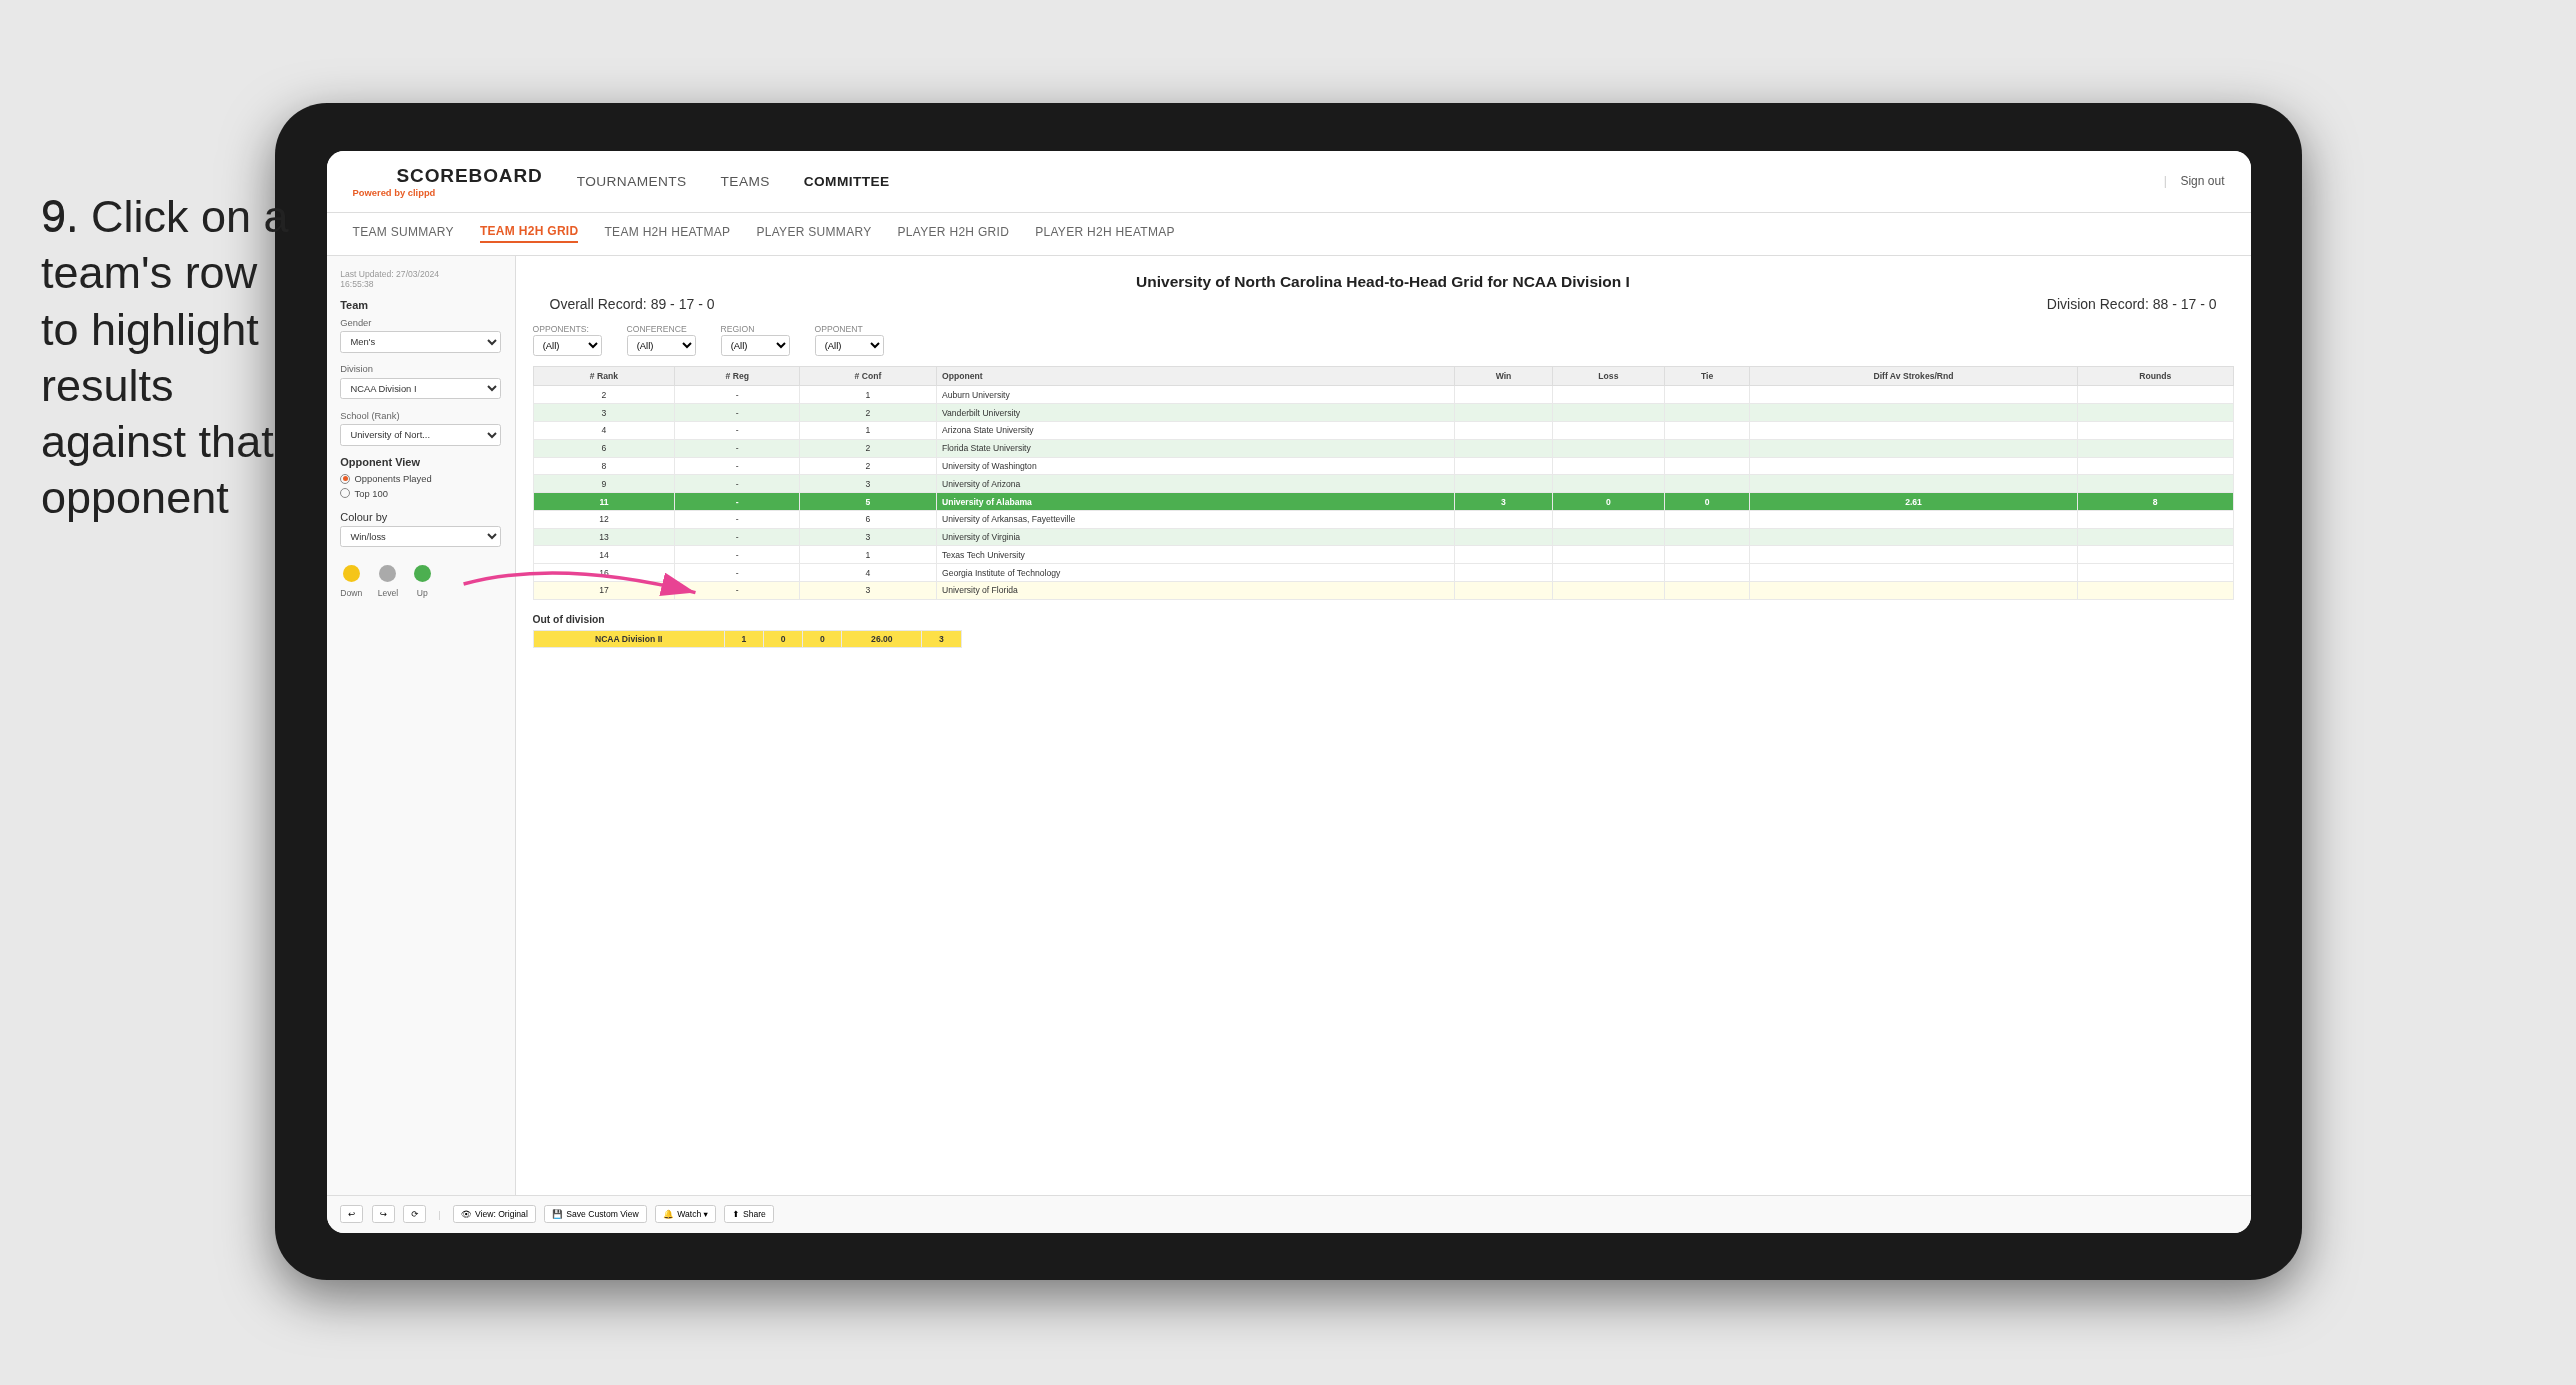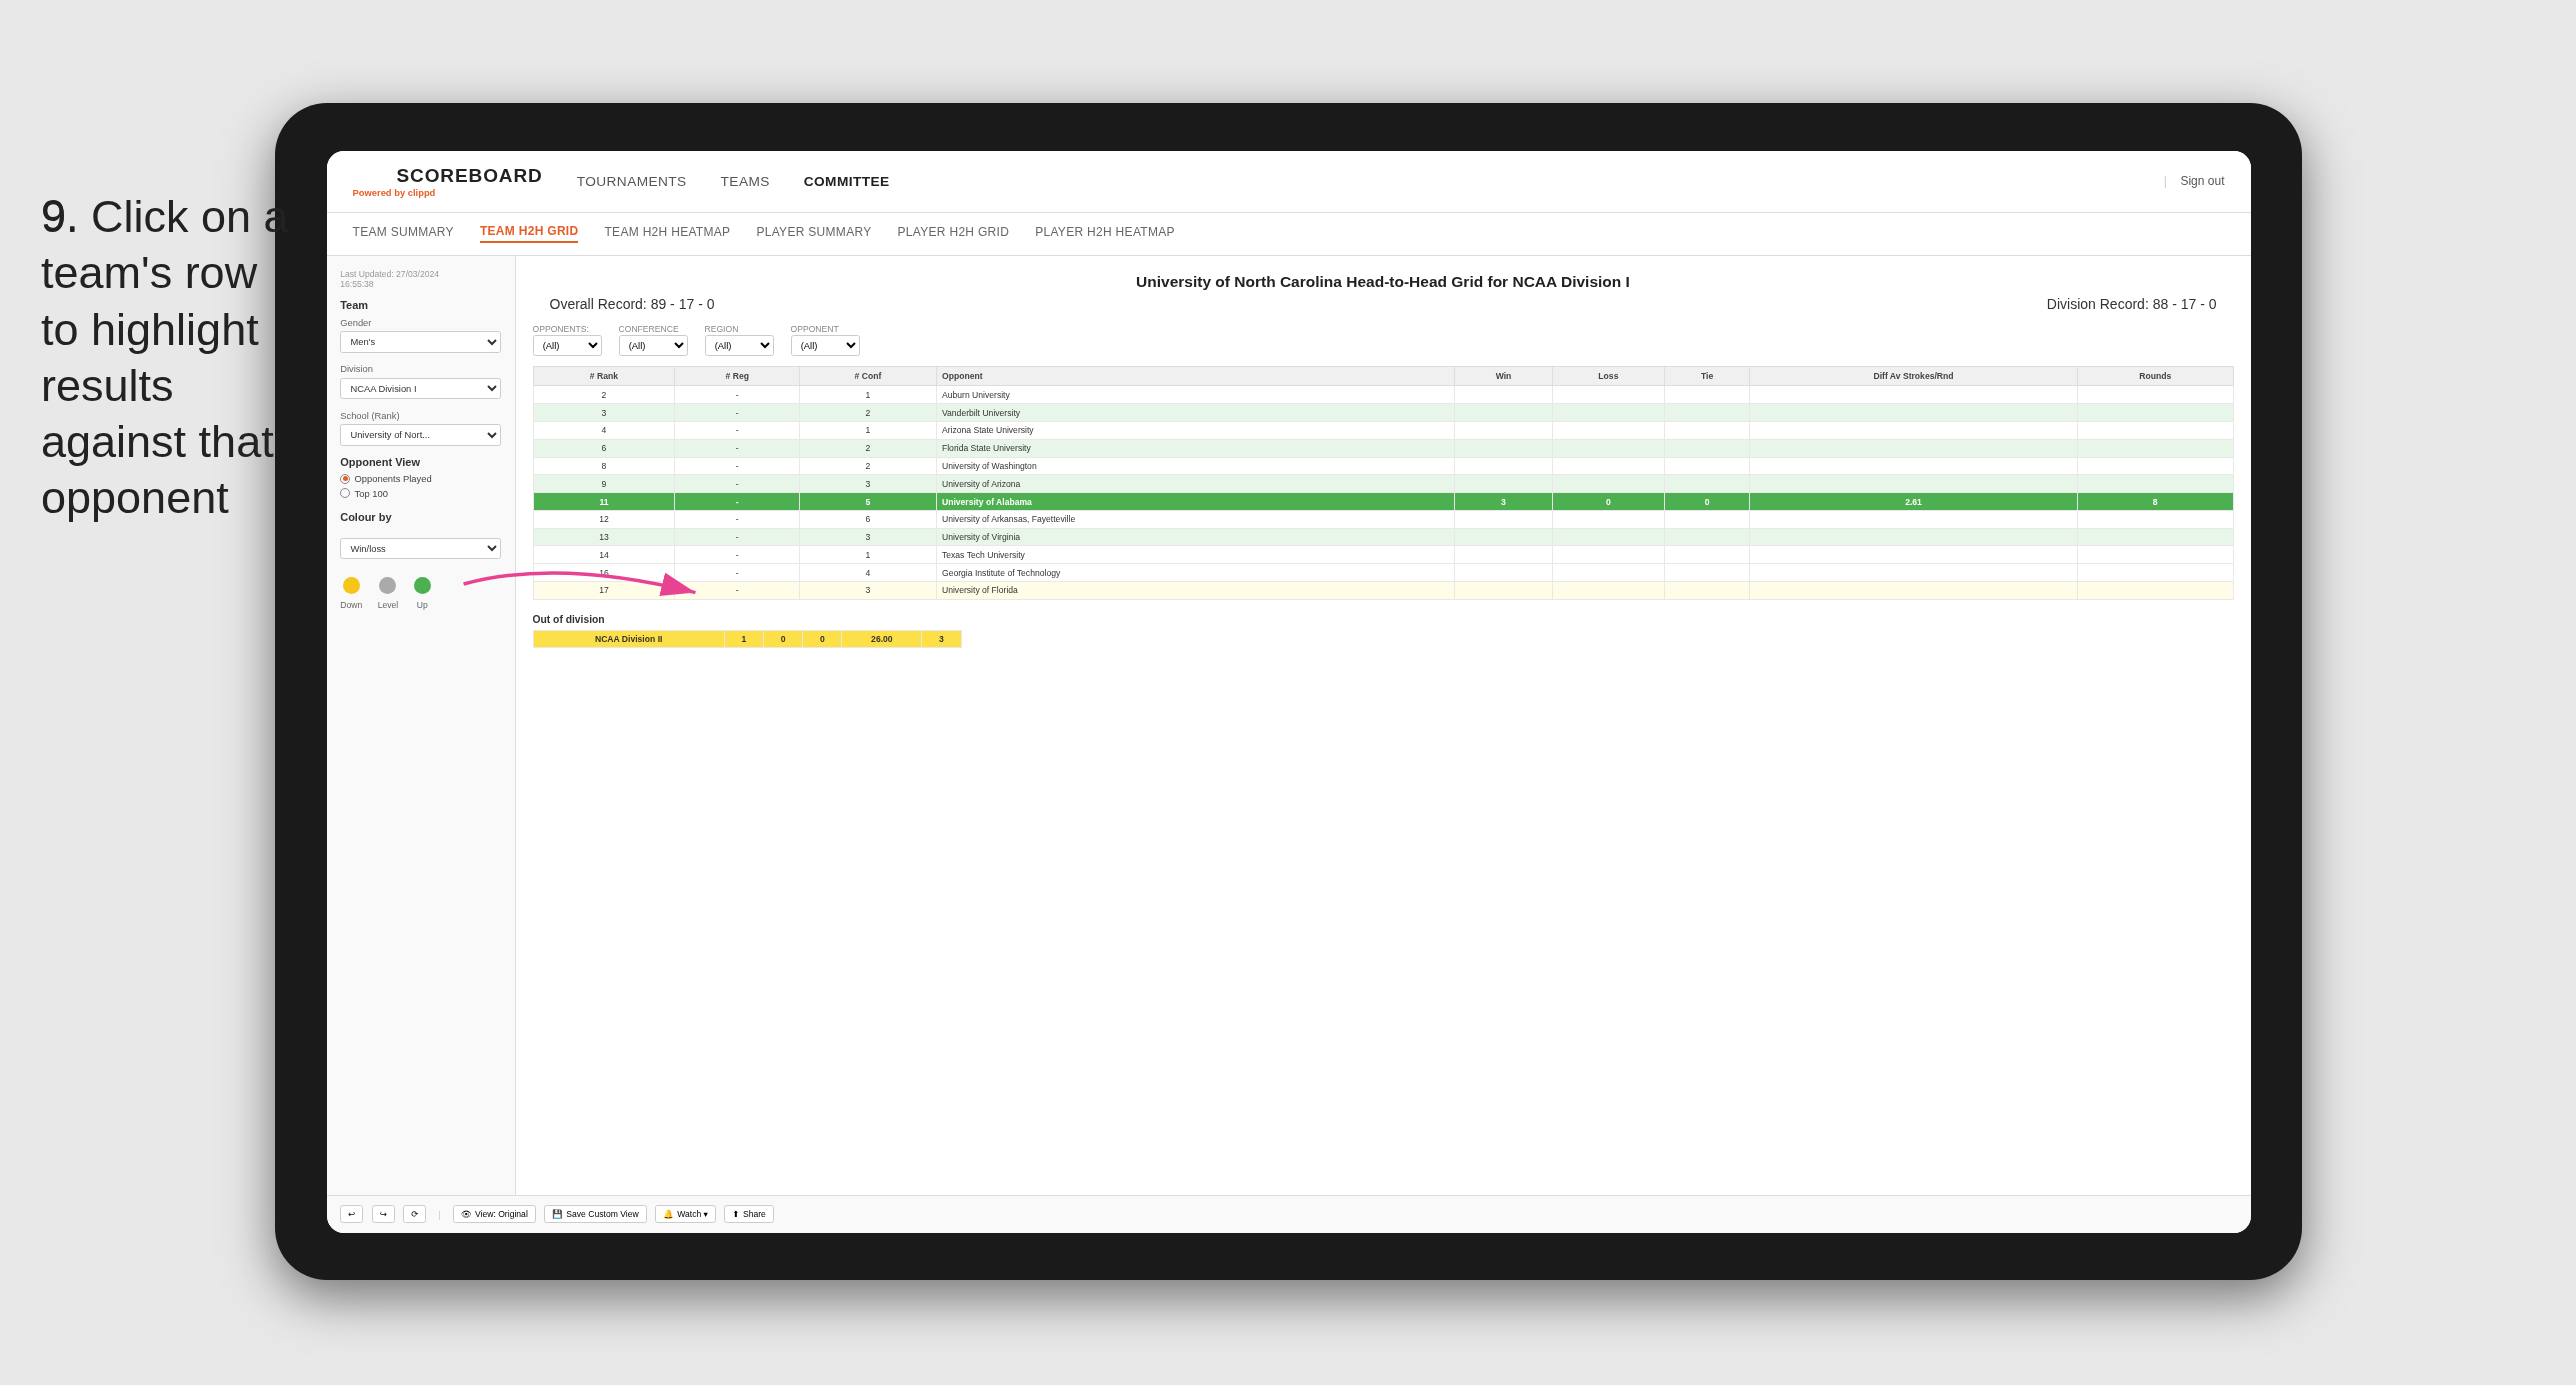--- a/index.html
+++ b/index.html
@@ -235,23 +235,23 @@
     .radio-circle.selected::after {
       content: '';
       width: 5.2px;
       height: 5.2px;
       background: #e85d26;
       border-radius: 50%;
     }
 
     .colour-by-title {
       font-size: 11px;
-      font-weight: 700;
+      font-weight: 400;
       color: #333;
-      margin-bottom: 15px;
+      margin-bottom: 3px;
     }
 
     .legend-dots {
       display: flex;
       gap: 15.5px;
       align-items: center;
       margin-top: 6.9px;
     }
 
     .legend-item {
@@ -294,21 +294,21 @@
       justify-content: space-between;
       font-size: 14px;
       color: #333;
       margin-bottom: 12px;
       padding: 0 17px;
     }
 
     
     .filters-row {
       display: flex;
-      gap: 17px;
+      gap: 25px;
       align-items: center;
       margin-bottom: 10.3px;
       font-size: 9.4px;
     }
 
     .filter-group {
       display: flex;
       flex-direction: column;
       gap: 1.7px;
     }

